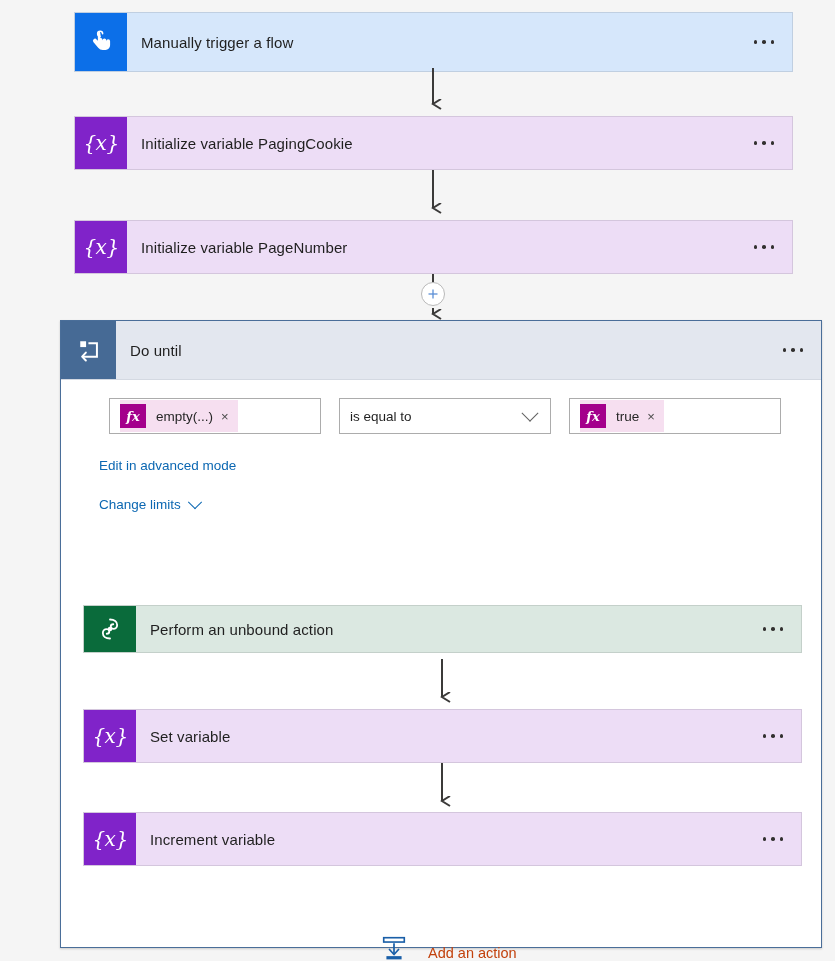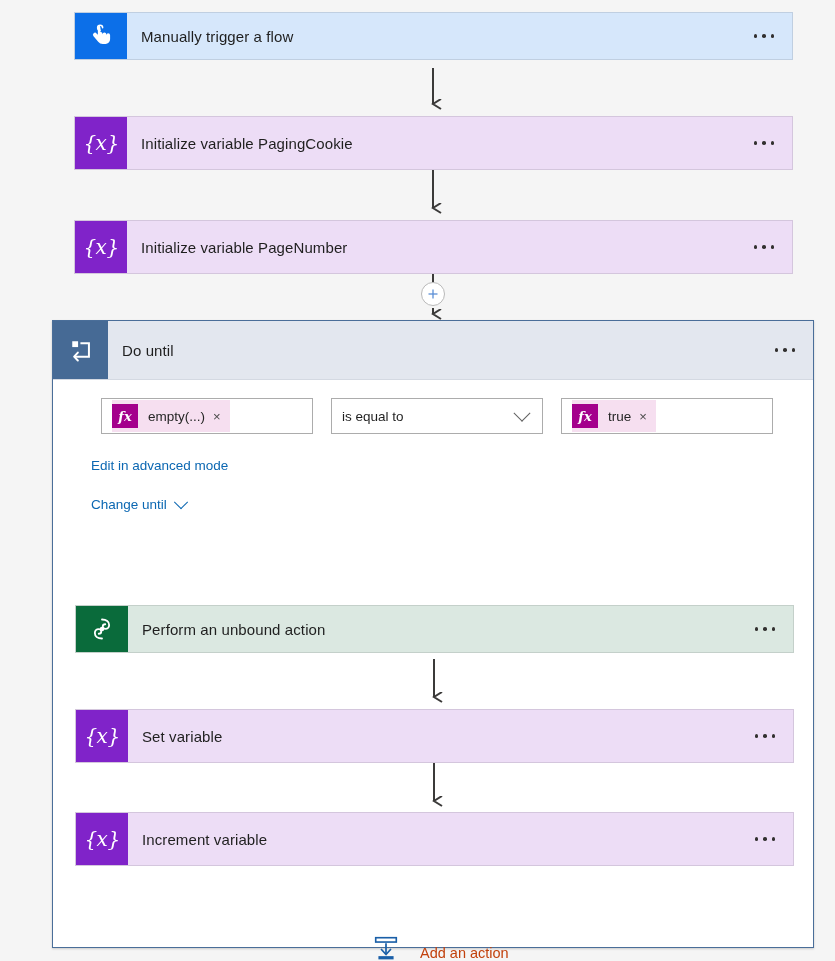--- a/index.html
+++ b/index.html
@@ -107,20 +107,21 @@
     z-index: 5;
   }
 
   
   .scope {
     position: absolute;
     box-sizing: border-box;
     background: #FFFFFF;
     border: 1px solid #4A6E99;
     box-shadow: 0 1px 2px rgba(0,0,0,0.18);
+    margin-left: 8px;
   }
   .scope-header {
     display: flex;
     align-items: stretch;
     height: 58px;
     background: #E3E7EF;
     border-bottom: 1px solid #D4D9E2;
   }
   .scope-header .card-icon {
     width: 55px;
@@ -232,21 +233,21 @@
 <div class="canvas">
 
   <svg width="0" height="0" style="position:absolute" aria-hidden="true">
     <defs>
       <marker id="arrowHead" markerWidth="12" markerHeight="12" refX="5" refY="9" orient="auto" markerUnits="userSpaceOnUse">
         <path d="M0,1 L5,9 L10,1" fill="none" stroke="#3B3A39" stroke-width="2"></path>
       </marker>
     </defs>
   </svg>
 
-  <div class="card c-trigger" style="left:74px; top:12px; width:719px; height:48px;">
+  <div class="card c-trigger" style="left:74px; top:12px; width:719px; height:60px;">
     <div class="card-icon">
       <svg width="26" height="26" viewBox="0 0 24 24" aria-hidden="true">
         <path d="M11.2 2.4a2.1 2.1 0 0 0-2.1 2.1v6.4l-1.2-1.3a1.9 1.9 0 0 0-2.8 2.6l4.3 5.1a5.4 5.4 0 0 0 4.2 2h2.6a4.2 4.2 0 0 0 4.2-4.2v-3.9a1.75 1.75 0 0 0-3.5 0v-.6a1.75 1.75 0 0 0-3.5 0v-.5a1.75 1.75 0 0 0-1.9-1.7V4.5a2.1 2.1 0 0 0-2.3-2.1z" fill="#ffffff"></path>
         <path d="M11.2 6.6a2.3 2.3 0 1 1 2.3-2.3" fill="none" stroke="#ffffff" stroke-width="1.4" stroke-linecap="round"></path>
       </svg>
     </div>
     <div class="card-title">Manually trigger a flow</div>
     <div class="card-menu">
       <span class="dots">
           <i></i>
@@ -348,21 +349,21 @@
           </span>
         </div>
       </div>
 
       <div class="link-row" style="padding-top:22px;">
         <span class="link">Edit in advanced mode</span>
       </div>
 
       <div class="link-row" style="padding-top:21px;">
         <span class="link">
-          <span>Change until</span>
+          <span>Change limits</span>
           <span class="chev-sm"></span>
         </span>
       </div>
 
       <div class="card c-dataverse" style="left:22px; top:225px; width:719px; height:48px;">
         <div class="card-icon">
           <svg width="26" height="26" viewBox="0 0 24 24" aria-hidden="true">
             <path d="M12 3.2c4 0 6.6 2.2 6.6 5.1 0 2.2-1.6 3.6-3.4 3.6-1.5 0-2.5-.9-2.5-2.1 0-1.4 1.1-2.2 2.3-2.2M12 20.8c-4 0-6.6-2.2-6.6-5.1 0-2.2 1.6-3.6 3.4-3.6 1.5 0 2.5.9 2.5 2.1 0 1.4-1.1 2.2-2.3 2.2" fill="none" stroke="#ffffff" stroke-width="1.7" stroke-linecap="round"></path>
             <circle cx="12" cy="12" r="2.1" fill="#ffffff"></circle>
           </svg>

